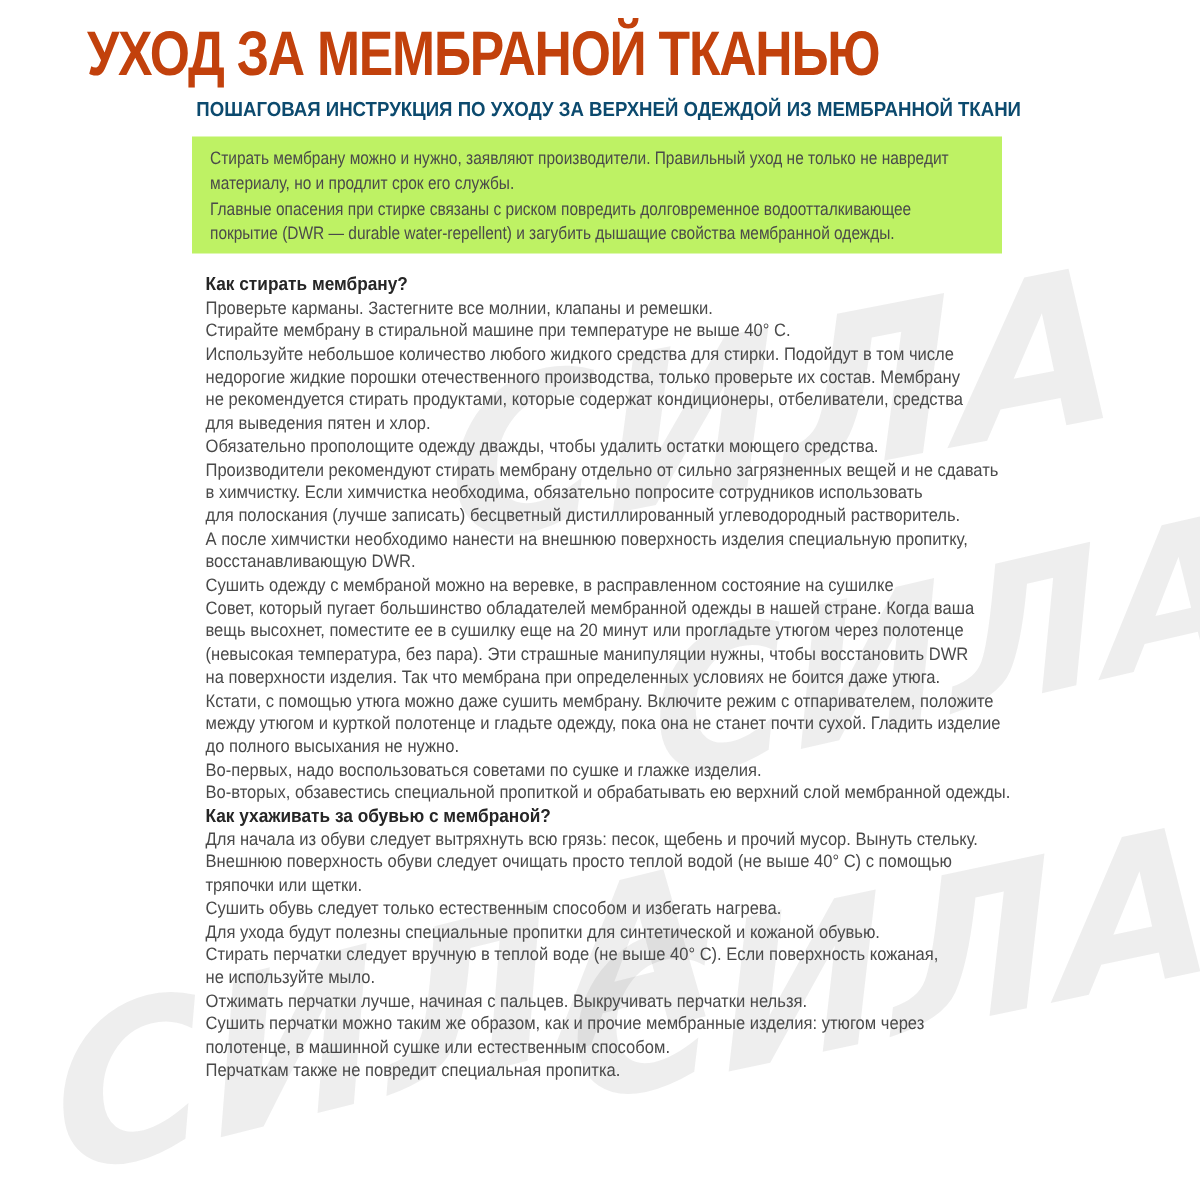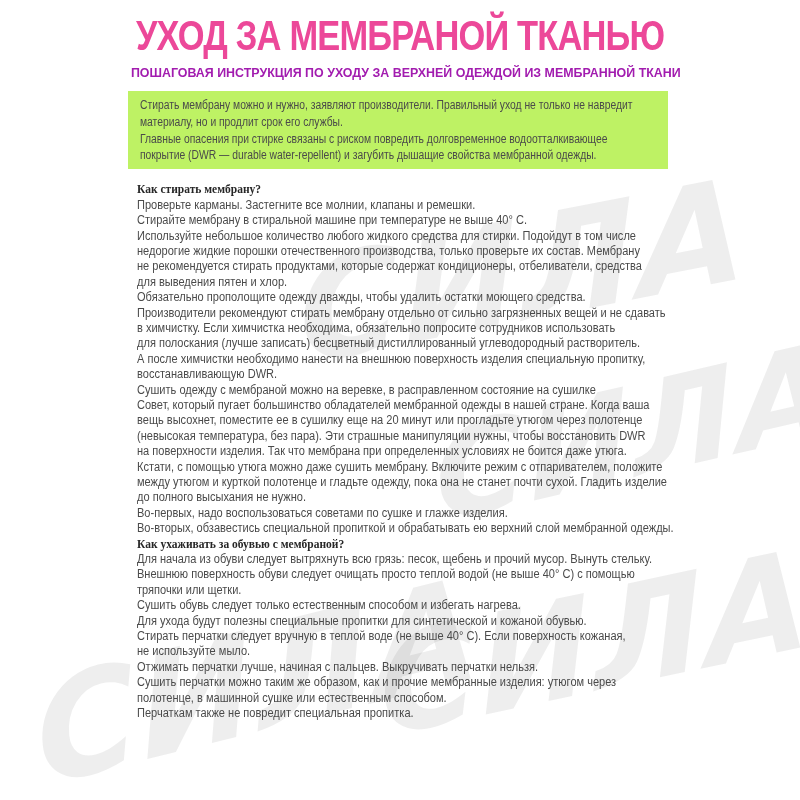--- a/index.html
+++ b/index.html
@@ -24,39 +24,38 @@
   }
   .wm1 { left: 295px; top: 190px; font-size: 140px; transform: rotate(-11deg) skewX(-8deg); }
   .wm2 { left: 430px; top: 360px; font-size: 125px; transform: rotate(-13deg) skewX(-8deg); }
   .wm3 { left: 30px;  top: 600px; font-size: 140px; transform: rotate(-14deg) skewX(-8deg); }
   .wm4 { left: 375px; top: 565px; font-size: 135px; transform: rotate(-12deg) skewX(-8deg); }
 
   .doc { position: relative; z-index: 1; padding-top: 14px; }
 
   h1.title {
     margin: 0;
-    text-align: center;
     font-size: 42px;
     line-height: 1.05;
-    color: #ec4899;
+    color: #c2410c;
     font-weight: bold;
   }
   h1.title .squeeze {
     display: inline-block;
     transform: scaleX(0.82);
     transform-origin: center top;
     letter-spacing: -1px;
     white-space: nowrap;
   }
   .subtitle {
     margin-top: 7px;
     text-align: center;
     font-size: 13.5px;
     font-weight: bold;
-    color: #a21caf;
+    color: #0c4a6e;
     padding-left: 12px;
   }
   .subtitle .squeeze {
     display: inline-block;
     transform: scaleX(0.92);
     transform-origin: center top;
     white-space: nowrap;
   }
 
   .intro-box {
@@ -79,21 +78,20 @@
   .content {
     margin: 13px 0 0 137px;
     width: 660px;
   }
   .content h2 {
     margin: 0;
     font-size: 12.5px;
     line-height: 15.4px;
     font-weight: bold;
     color: #262626;
-    font-family: Liberation Serif, serif;
   }
   .content h2 .squeeze {
     display: inline-block;
     transform: scaleX(0.92);
     transform-origin: left top;
     white-space: nowrap;
   }
   .content .btext {
     font-size: 12px;
     line-height: 15.4px;

